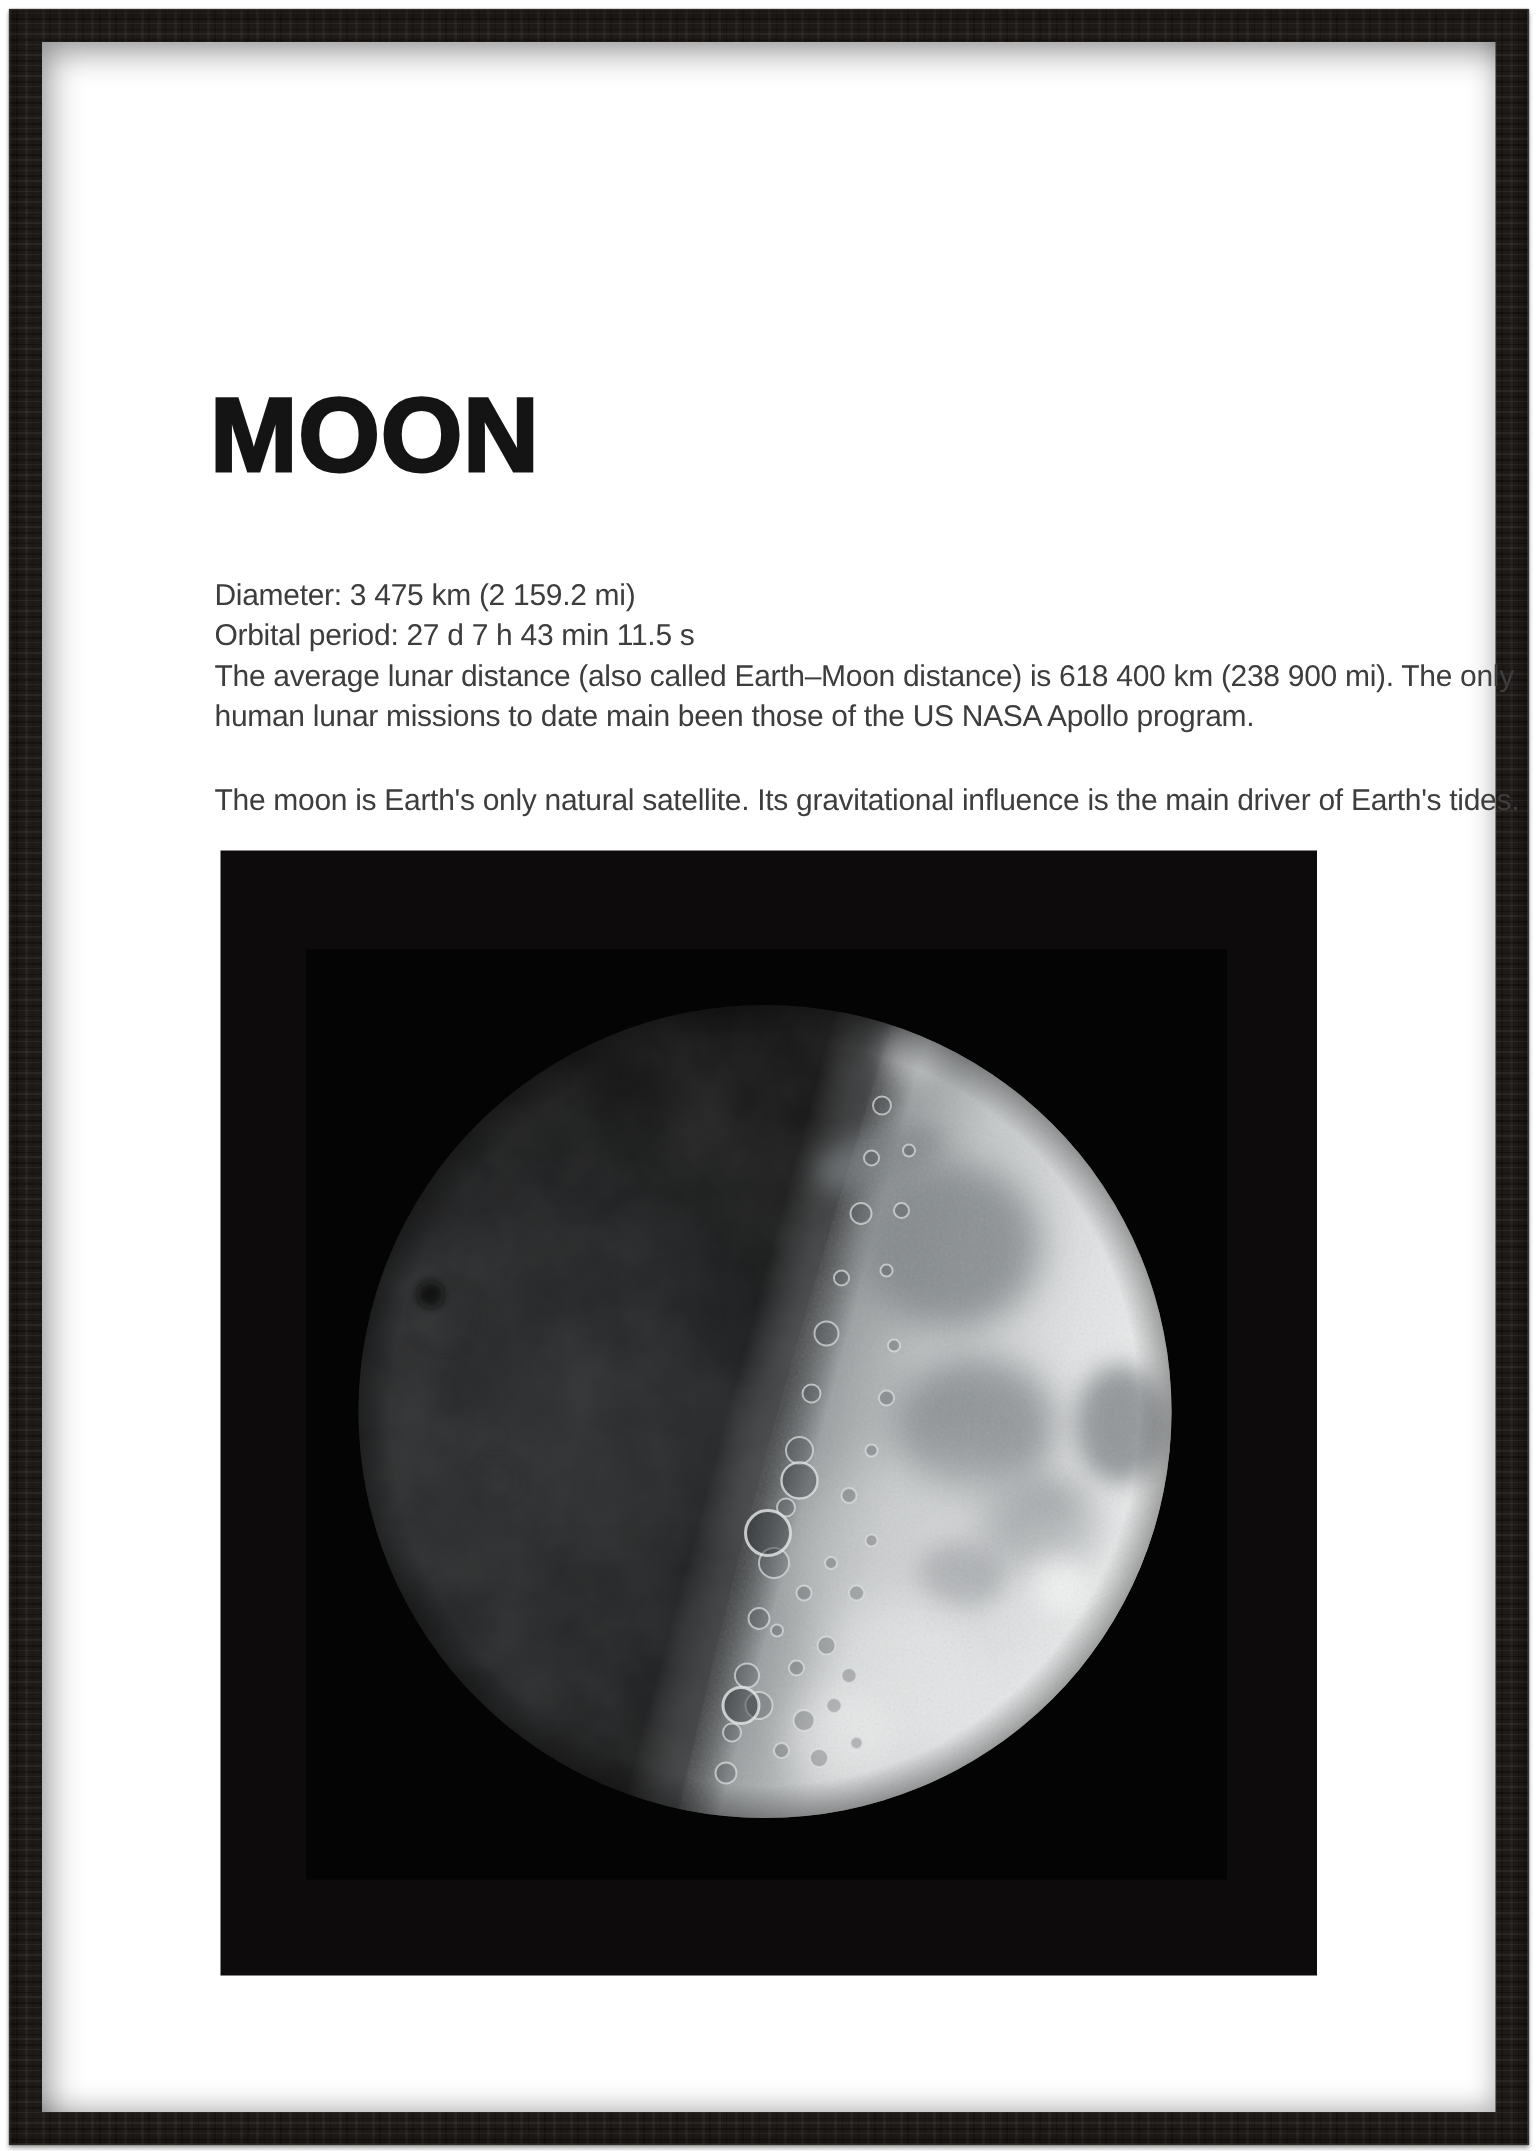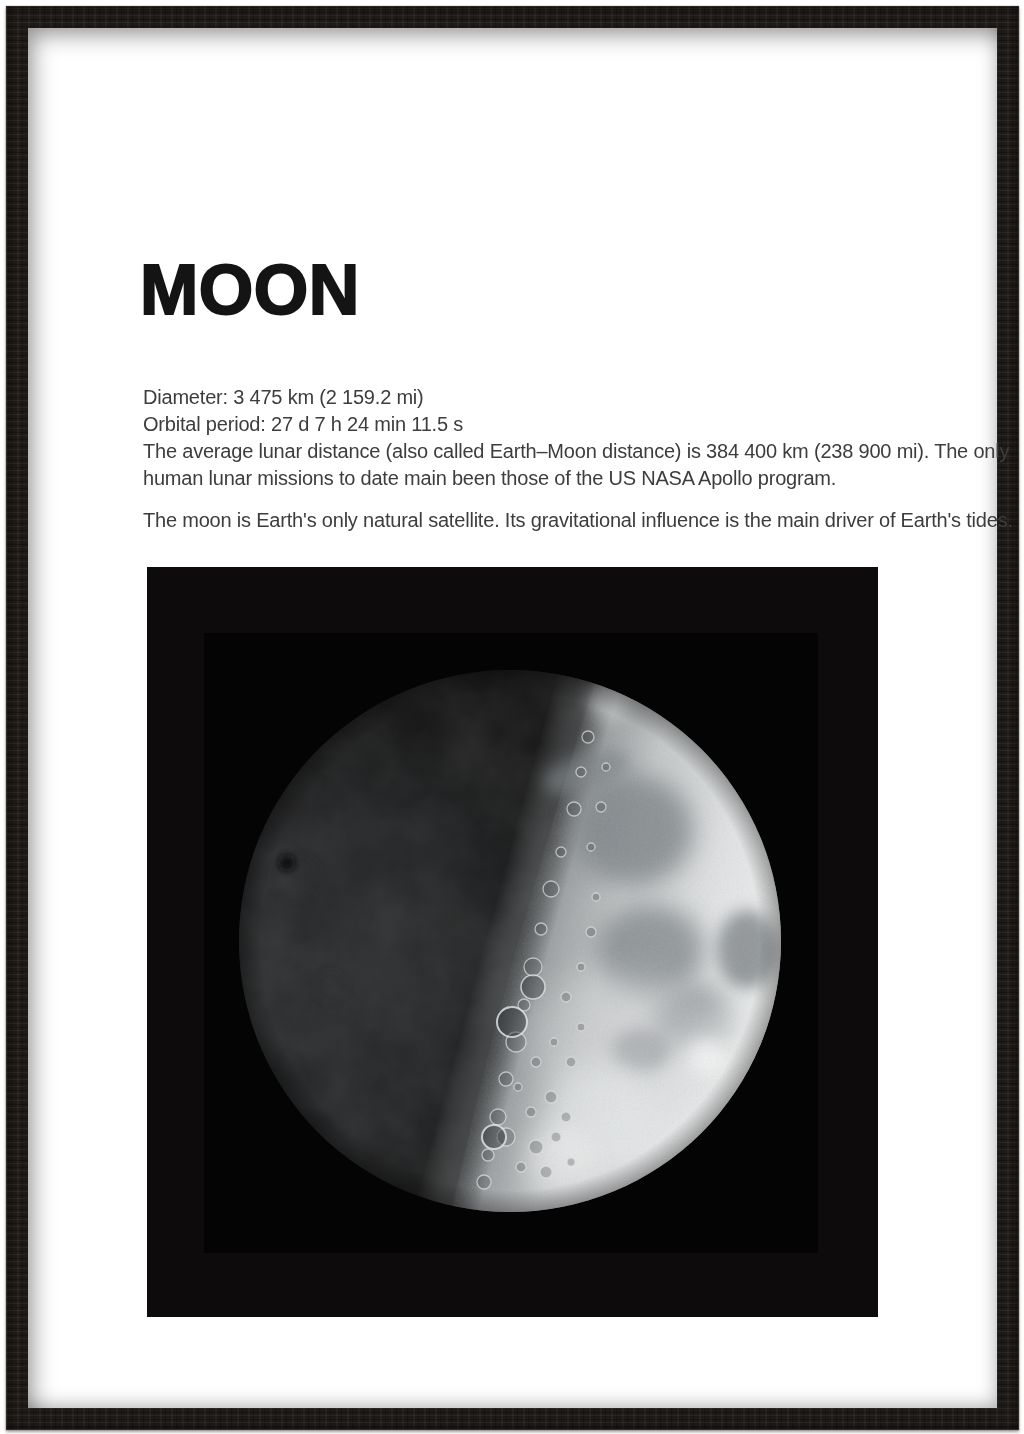--- a/index.html
+++ b/index.html
@@ -49,21 +49,21 @@
   .info{
     position:absolute;
     left:115px; top:356px;
     width:800px;
     color:var(--body-text,#3d3d3d);
     font-size:20px;
     letter-spacing:-0.2px;
     line-height:27px;
     white-space:nowrap;
   }
-  .info .para{ margin-top:15px; }
+  .info .para{ margin-top:29px; }
   .art{
     position:absolute;
     left:119px; top:539px;
     width:731px; height:750px;
     background:var(--art-outer,#0d0b0b);
   }
   .art-inner{
     position:absolute;
     left:57px; top:66px;
     width:614px; height:620px;
@@ -79,22 +79,22 @@
 </head>
 <body>
 
 <div class="frame">
   <div class="poster">
 
     <h1 class="title">MOON</h1>
 
     <div class="info">
       <div class="line">Diameter: 3 475 km (2 159.2 mi)</div>
-      <div class="line">Orbital period: 27 d 7 h 24 min 11.5 s</div>
-      <div class="line">The average lunar distance (also called Earth–Moon distance) is 384 400 km (238 900 mi). The only</div>
+      <div class="line">Orbital period: 27 d 7 h 43 min 11.5 s</div>
+      <div class="line">The average lunar distance (also called Earth–Moon distance) is 618 400 km (238 900 mi). The only</div>
       <div class="line">human lunar missions to date main been those of the US NASA Apollo program.</div>
       <div class="line para">The moon is Earth's only natural satellite. Its gravitational influence is the main driver of Earth's tides.</div>
     </div>
 
     <div class="art">
       <div class="art-inner">
 
         <svg class="moon-svg" viewBox="0 0 548 548" xmlns="http://www.w3.org/2000/svg">
           <defs>
             <radialGradient id="darkSide" cx="20%" cy="55%" r="85%">

